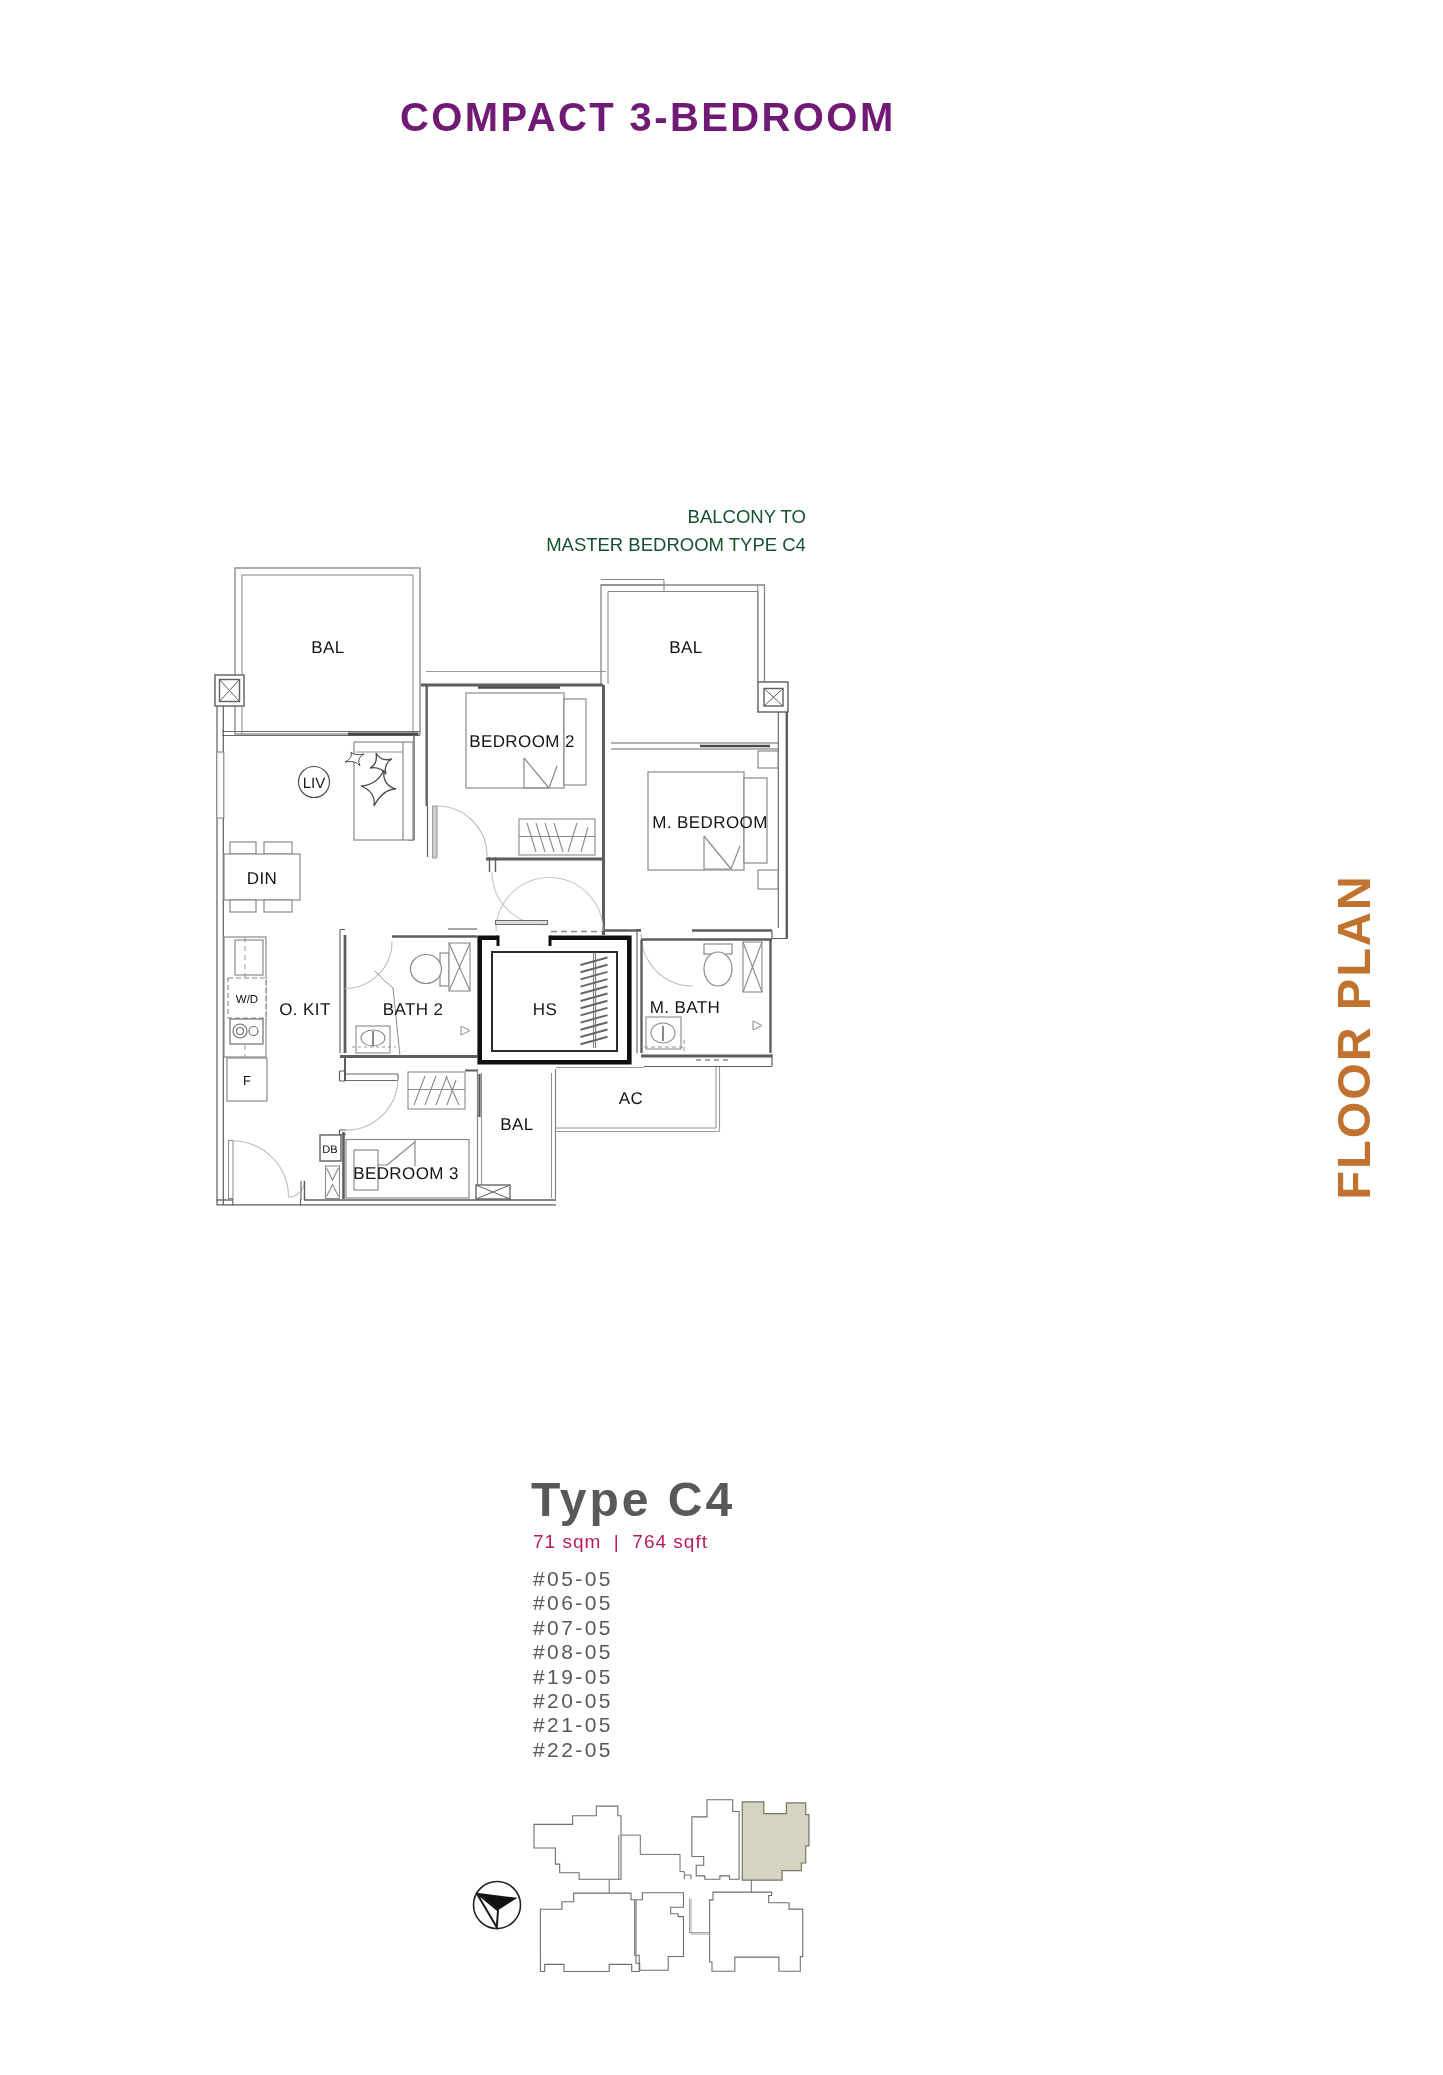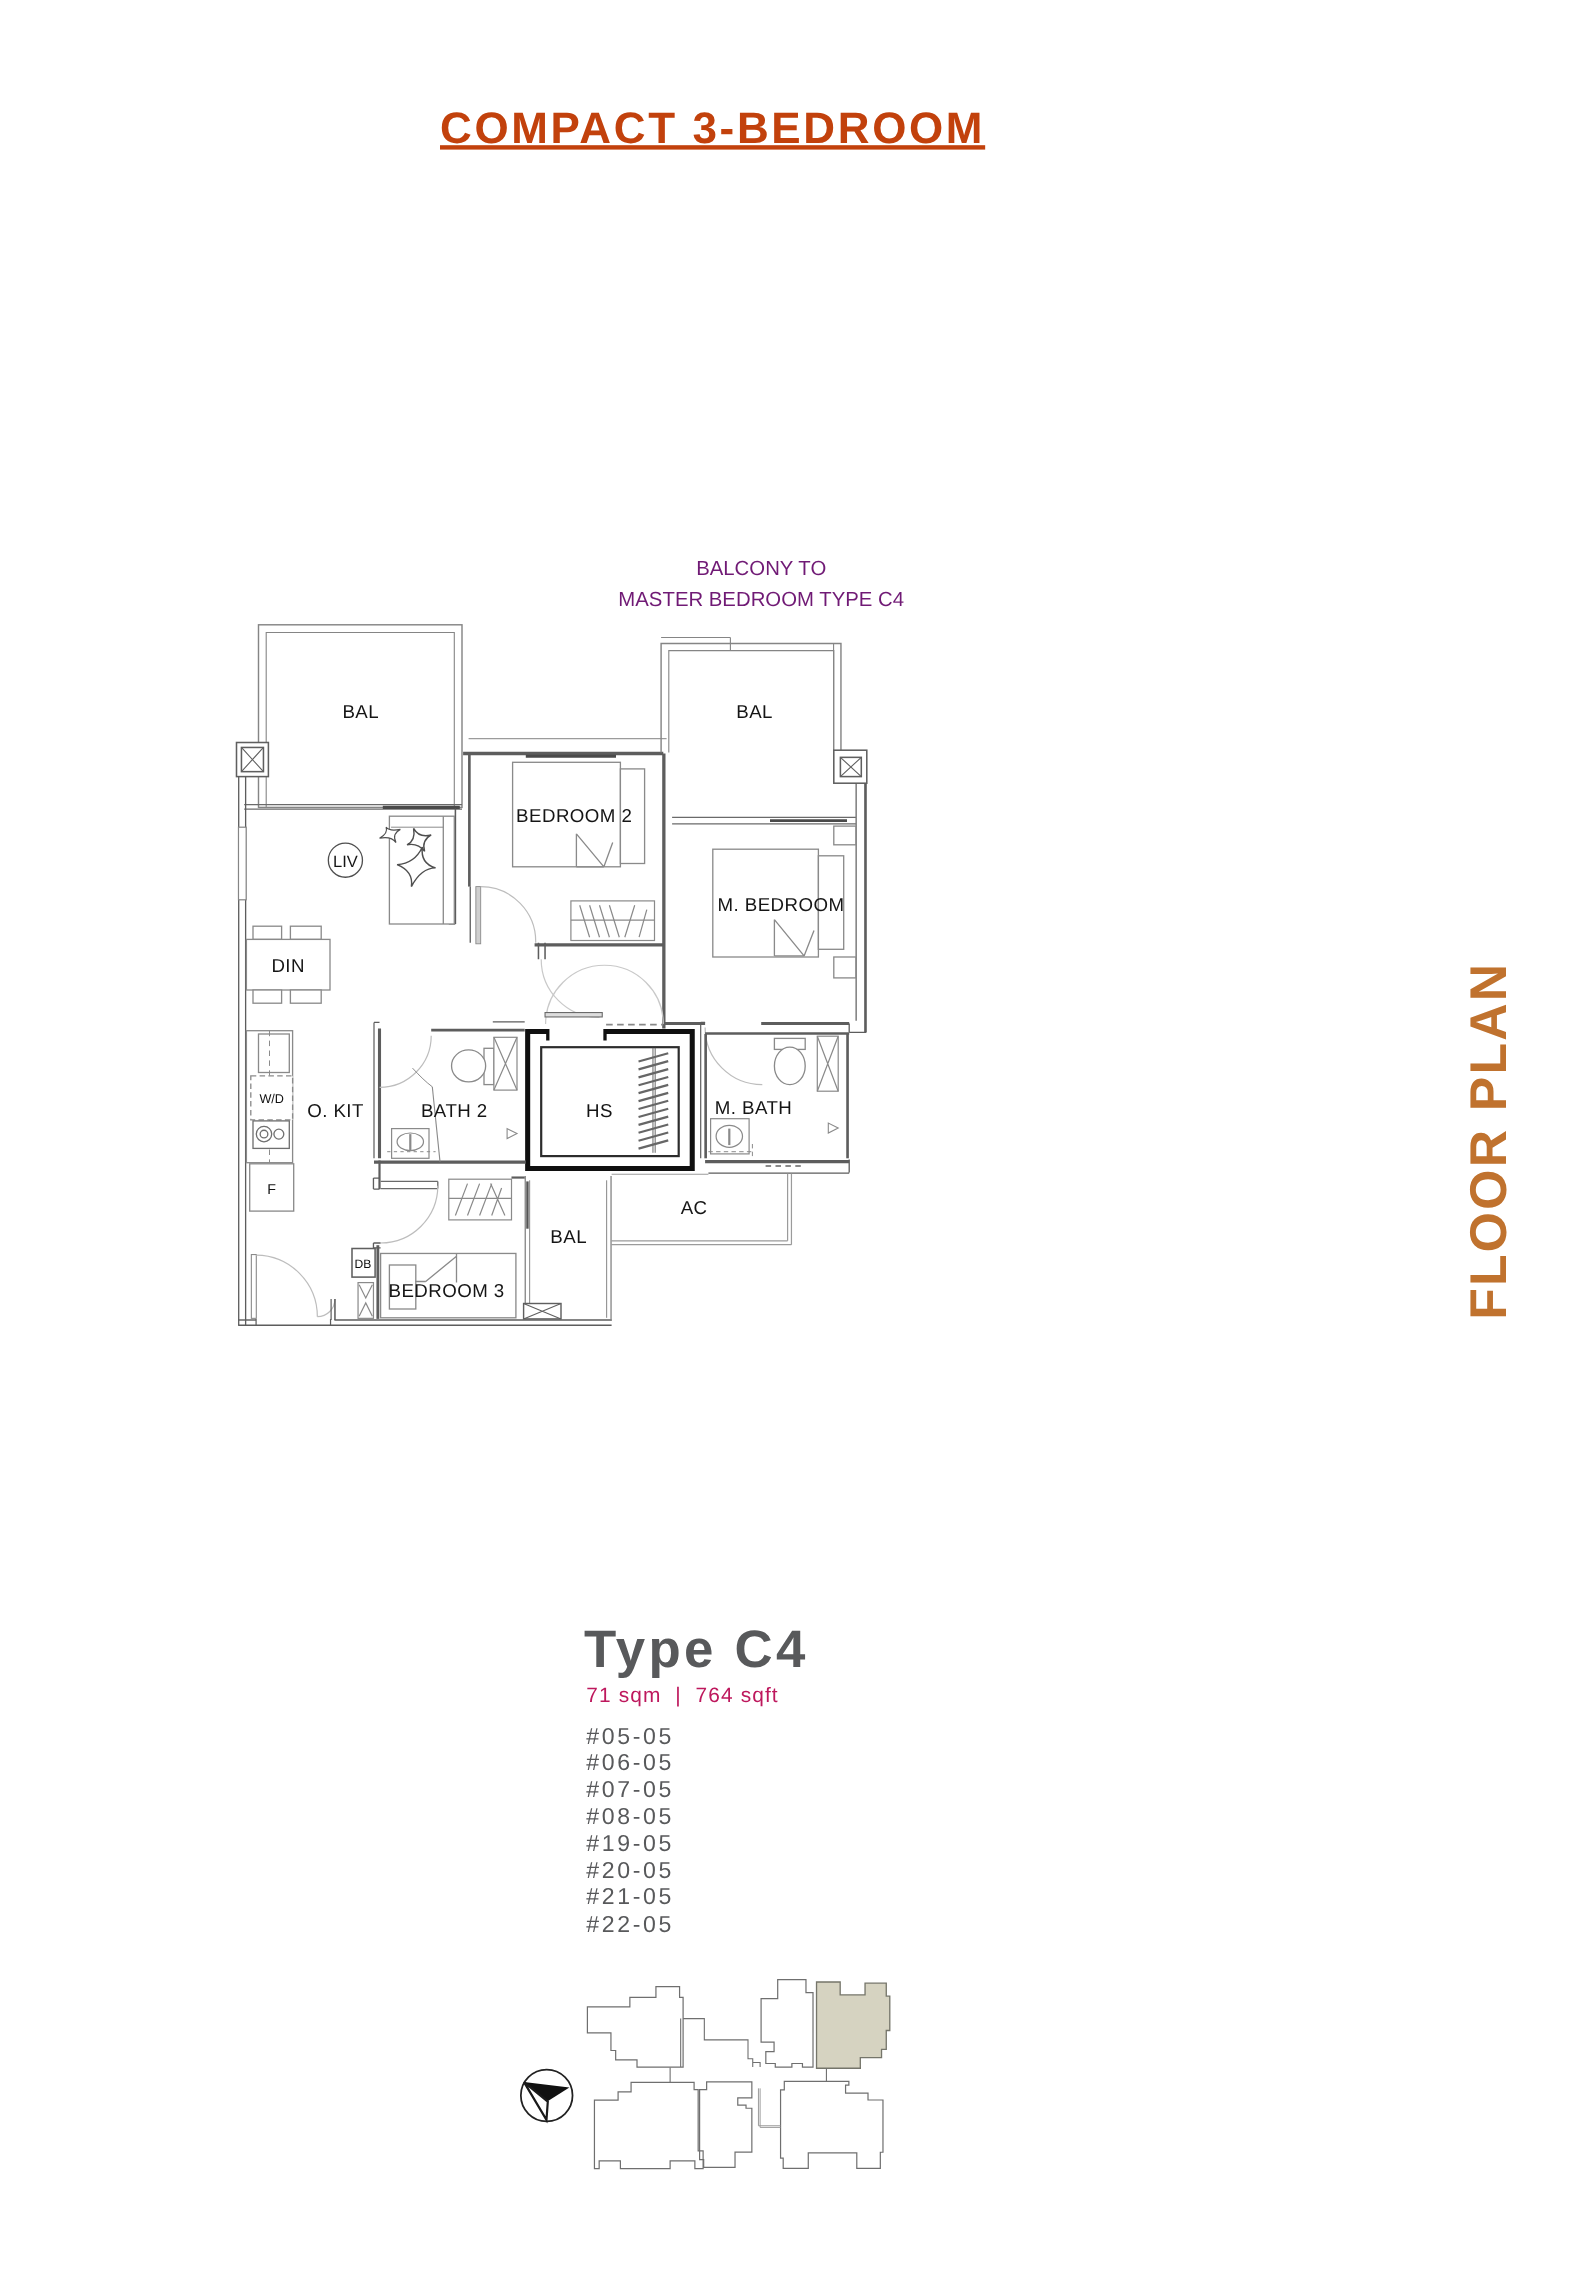--- a/index.html
+++ b/index.html
@@ -2,23 +2,23 @@
 <html><head>
 <meta charset="utf-8">
 <style>
 html,body{margin:0;padding:0;background:#ffffff;}
 body{width:1443px;height:2075px;position:relative;font-family:"Liberation Sans",sans-serif;overflow:hidden;}
 svg text{text-rendering:geometricPrecision;-webkit-font-smoothing:antialiased;}
 </style>
 </head>
 <body>
 
-<div style="position:absolute;left:400px;top:95px;font-size:40px;font-weight:bold;letter-spacing:2.4px;color:#c2410c;text-decoration:underline;">COMPACT 3-BEDROOM</div>
-
-<div style="position:absolute;left:692px;top:503px;transform:translateX(-50%);text-align:center;font-size:18.5px;color:#701a75;line-height:28px;white-space:nowrap;">BALCONY TO<br>MASTER BEDROOM TYPE C4</div>
+<div style="position:absolute;left:400px;top:95px;font-size:40px;font-weight:bold;letter-spacing:2.4px;color:#701a75;">COMPACT 3-BEDROOM</div>
+
+<div style="position:absolute;left:676px;top:503px;transform:translateX(-50%);text-align:right;font-size:18.5px;color:#14532d;line-height:28px;white-space:nowrap;">BALCONY TO<br>MASTER BEDROOM TYPE C4</div>
 
 <div style="position:absolute;left:1353px;top:1037px;transform:translate(-50%,-50%) rotate(-90deg);font-size:47px;font-weight:bold;letter-spacing:2px;color:#c0722e;white-space:nowrap;">FLOOR PLAN</div>
 
 <div style="position:absolute;left:531px;top:1472px;font-size:48px;font-weight:bold;letter-spacing:3px;color:#58595b;text-align:center;">Type C4</div>
 
 <div style="position:absolute;left:533px;top:1531px;font-size:19px;color:#be185d;letter-spacing:1px;">71 sqm&nbsp;&nbsp;|&nbsp;&nbsp;764 sqft</div>
 
 <div style="position:absolute;left:533px;top:1567px;font-size:21px;color:#58595b;line-height:24.4px;letter-spacing:2.4px;text-align:right;">#05-05<br>#06-05<br>#07-05<br>#08-05<br>#19-05<br>#20-05<br>#21-05<br>#22-05</div>
 <svg style="position:absolute;left:0;top:0;" width="1443" height="1300" viewBox="0 0 1443 1300" fill="none">
 

